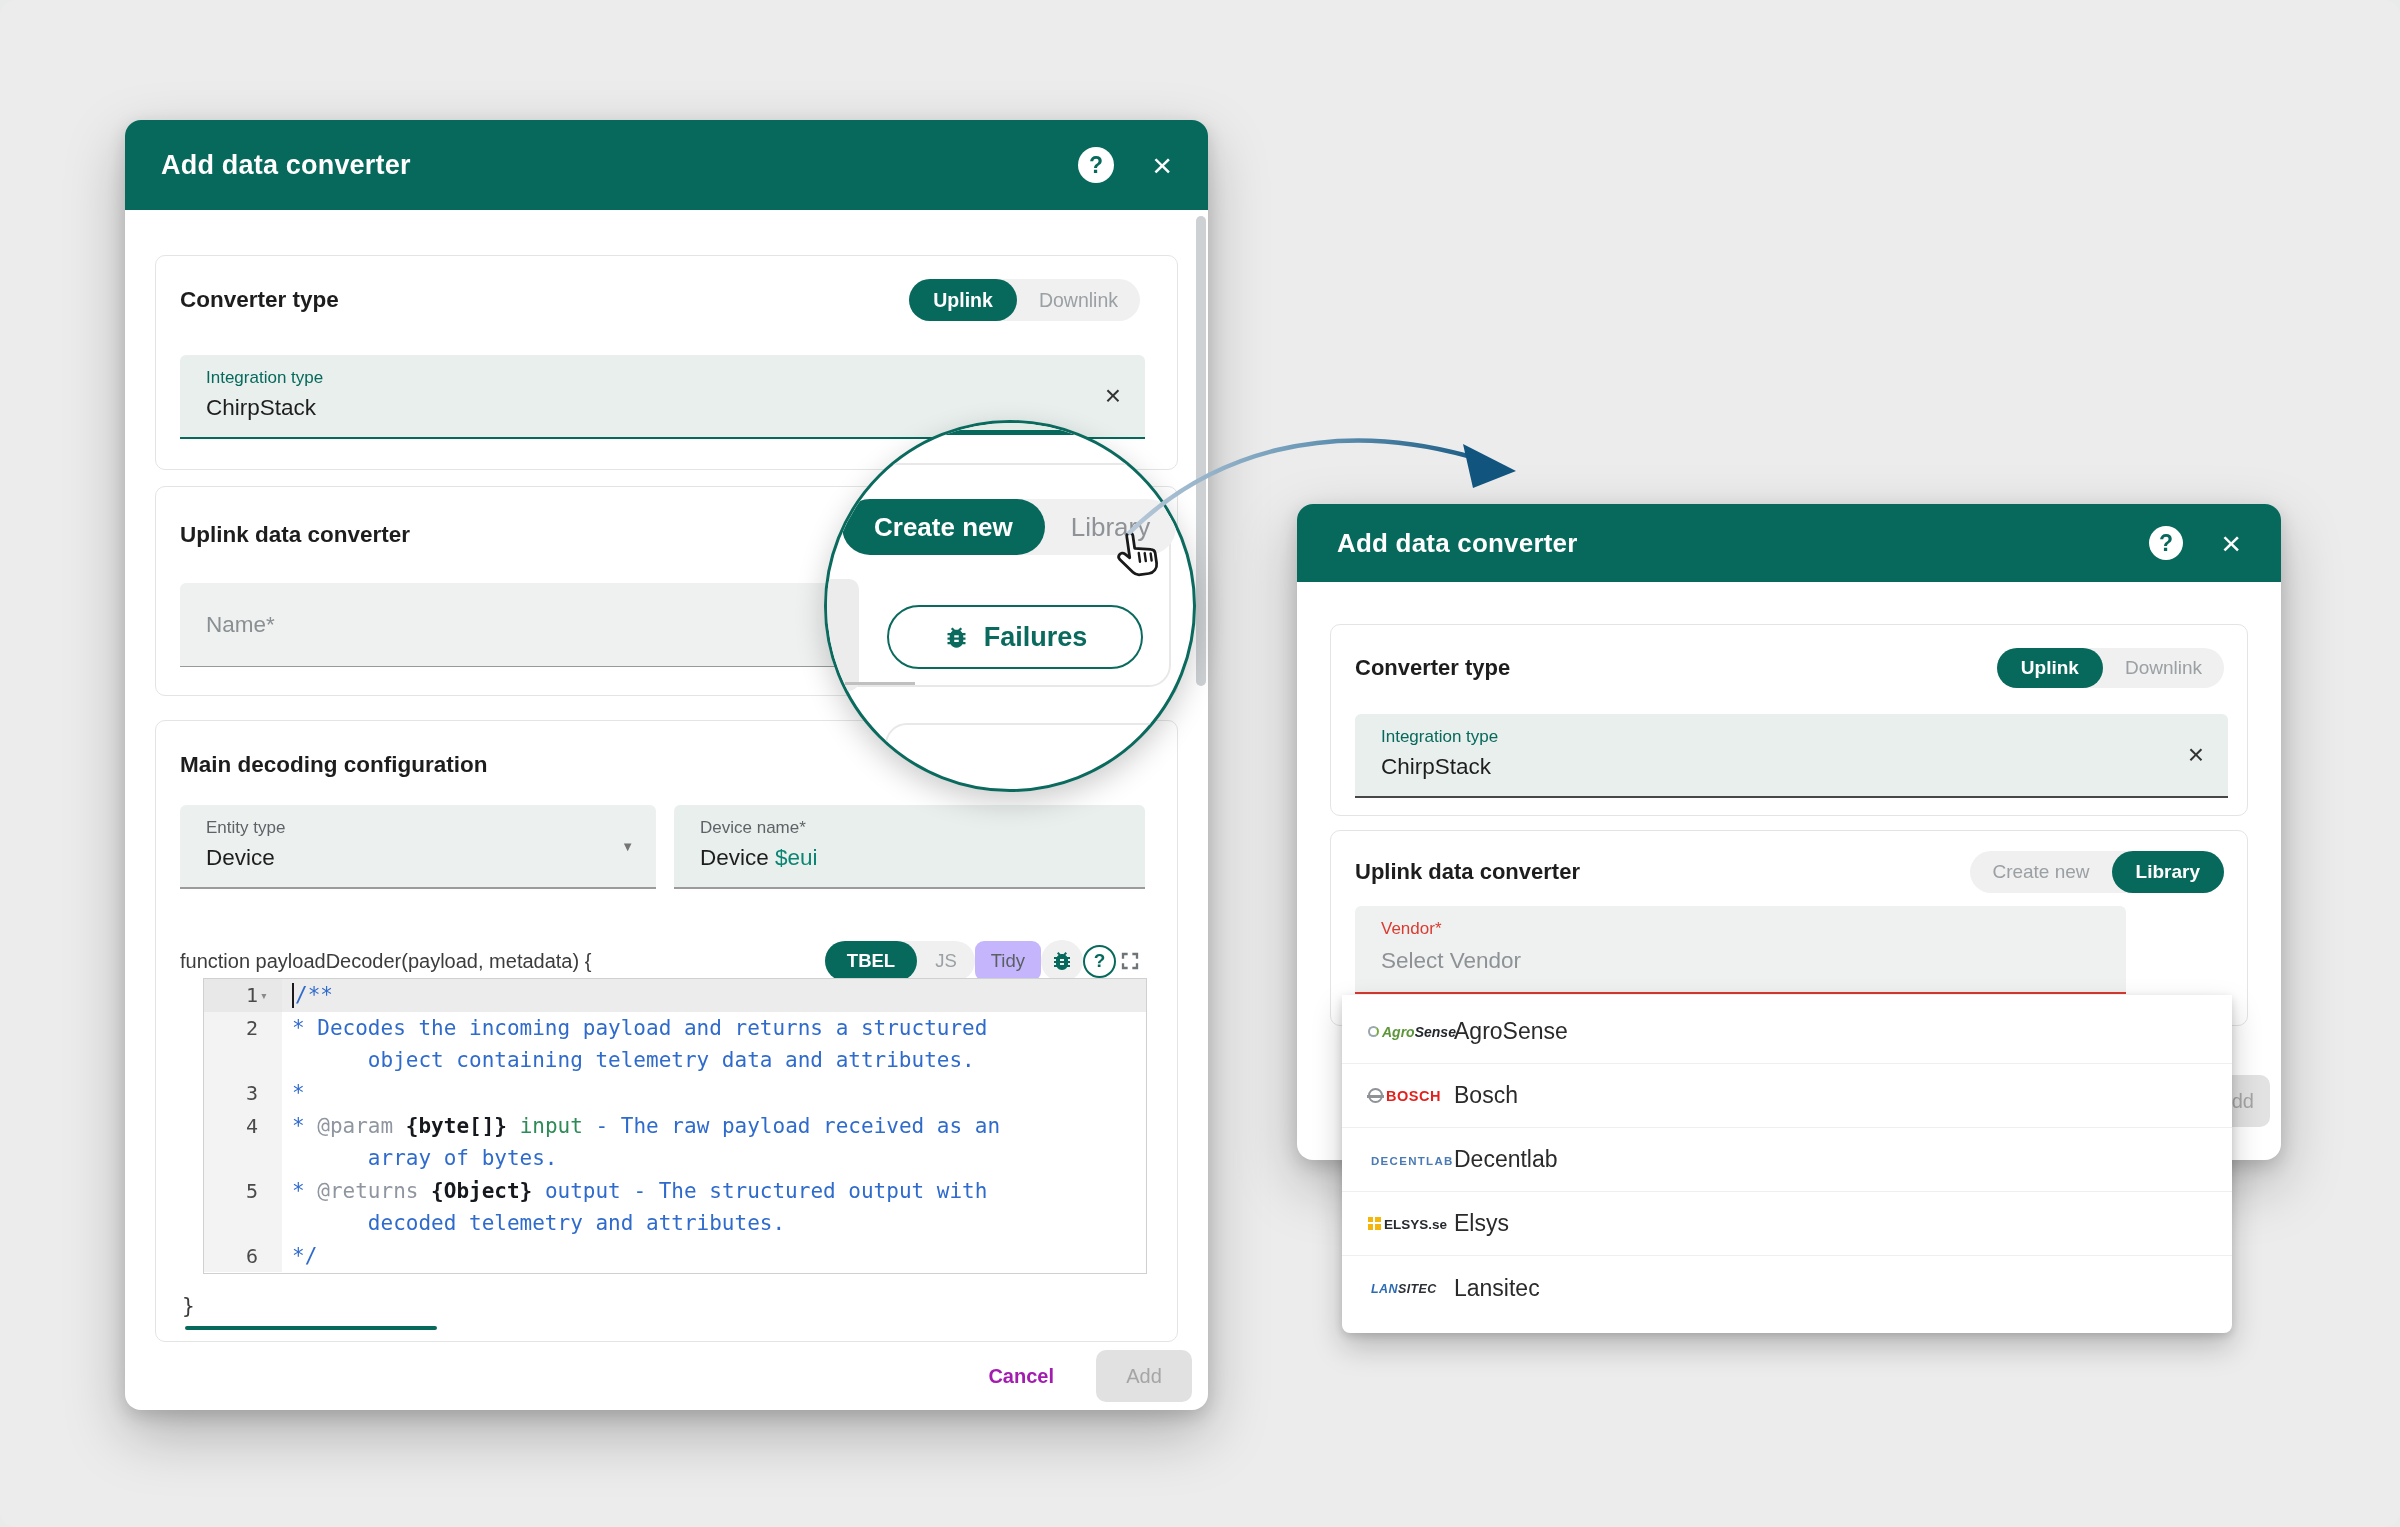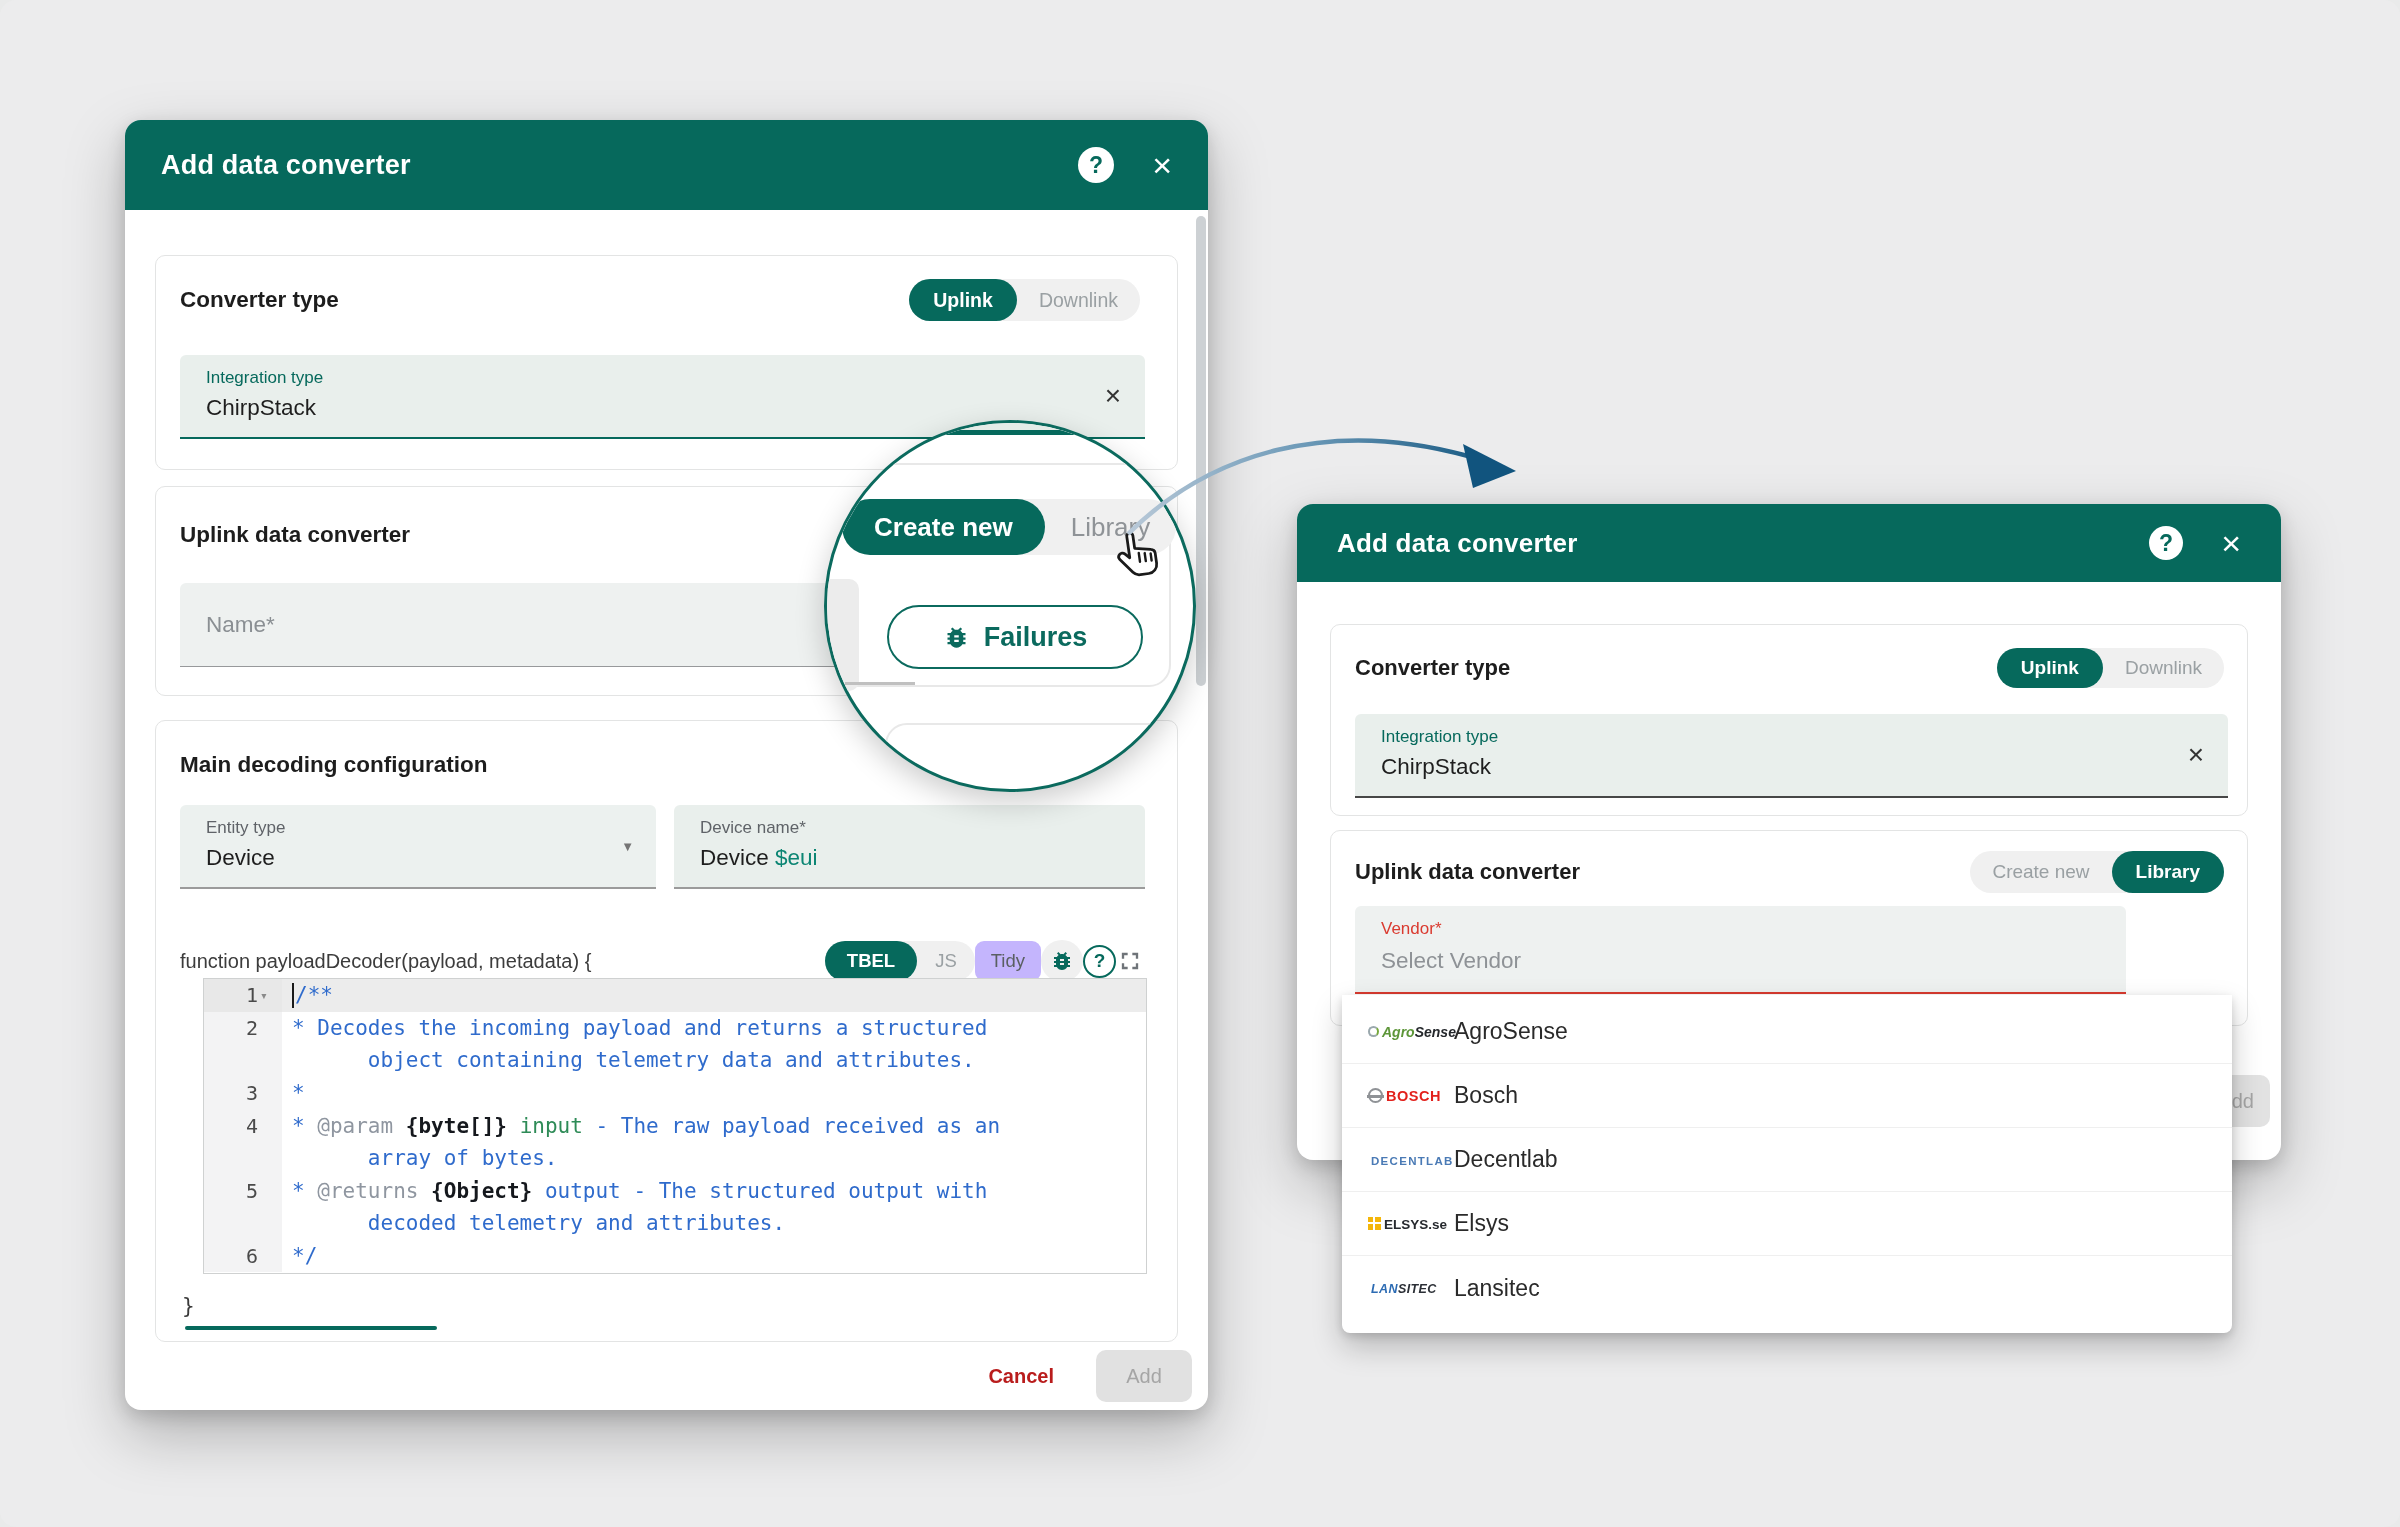--- a/index.html
+++ b/index.html
@@ -47,21 +47,21 @@
   .ln{width:78px;flex:0 0 78px;background:#f3f3f4;height:100%;display:flex;align-items:center;
       justify-content:flex-end;padding-right:8px;font-size:20px;color:#4a4a4a;}
   .code-row.active .ln{background:#e8e8e8;}
   .ln-fold{font-size:13px;color:#8a8a8a;margin-left:2px;width:14px;}
   .lc{white-space:pre;padding-left:10px;font-size:21px;}
   .caret{display:inline-block;width:2px;height:25px;background:#1a1a1a;vertical-align:middle;margin-right:1px;}
   .cmt{color:#2f6bcc;} .doc{color:#8f96a0;} .type{color:#15181d;font-weight:600;} .kw{color:#2e8b57;}
   .brace{position:absolute;font-family:"DejaVu Sans Mono",monospace;font-size:21px;color:#3a3a3a;}
   .teal-line{position:absolute;background:#06695c;height:4px;border-radius:2px;}
   .l-footer{position:absolute;right:16px;bottom:8px;display:flex;align-items:center;gap:32px;}
-  .cancel-btn{color:#b91c1c;font-size:20px;font-weight:700;cursor:pointer;padding:10px;}
+  .cancel-btn{color:#a21caf;font-size:20px;font-weight:700;cursor:pointer;padding:10px;}
   .add-btn{width:96px;height:52px;background:#e1e1e1;border-radius:10px;color:#a5a5a5;font-size:20px;
            display:flex;align-items:center;justify-content:center;cursor:default;}
   .scroll-thumb{position:absolute;right:2px;top:96px;width:10px;height:470px;background:#cdd1d4;border-radius:5px;cursor:pointer;}
   
   .circle{position:absolute;left:824px;top:420px;width:372px;height:372px;border-radius:50%;
           background:#fff;border:3.5px solid #0b6a5e;box-shadow:0 10px 30px rgba(0,0,0,.2);overflow:hidden;z-index:30;}
   .frag{position:absolute;}
   .seg.big{height:56px;border-radius:28px;}
   .seg.big .on{height:56px;border-radius:28px;font-size:26px;padding:0 32px;}
   .seg.big .off{font-size:26px;padding:0 26px;color:#8f9397;}

